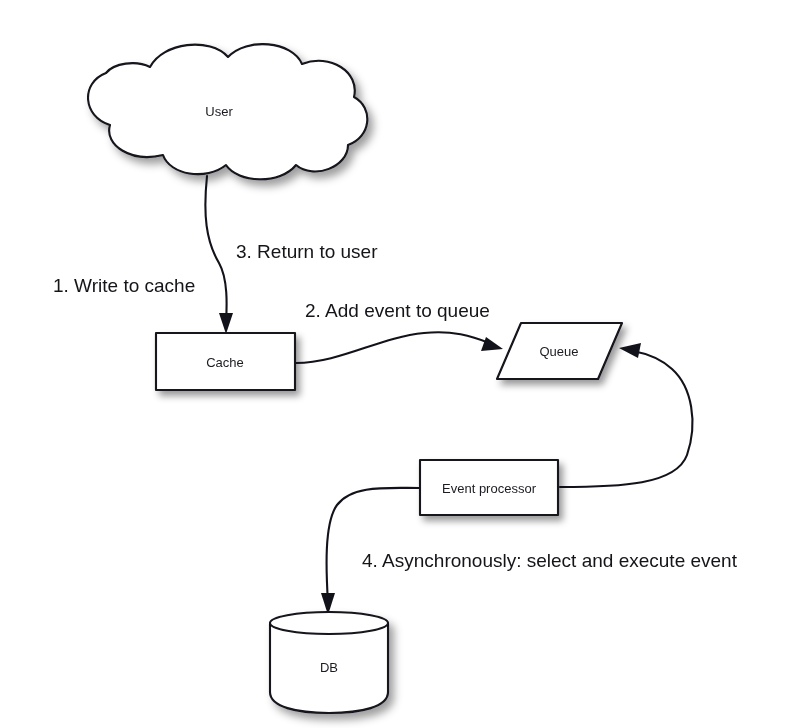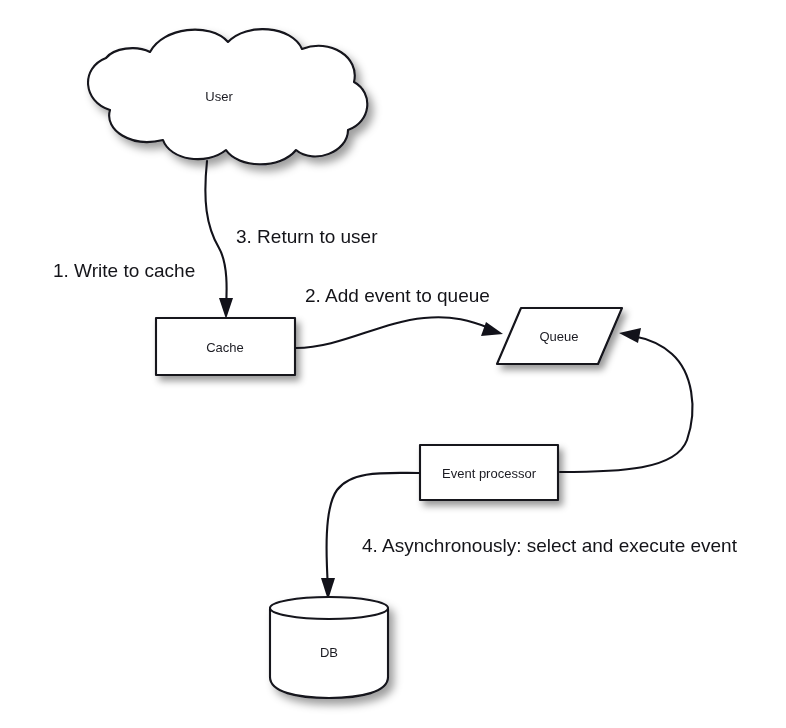--- a/index.html
+++ b/index.html
@@ -10,21 +10,21 @@
   }
   body {
     width: 786px;
     height: 728px;
     font-family: "Liberation Sans", sans-serif;
     position: relative;
     overflow: hidden;
   }
   #diagram-root {
     position: absolute;
-    top: 0;
+    top: 15px;
     left: 0;
     width: 786px;
     height: 592px;
   }
   svg#diagram-svg {
     position: absolute;
     top: 0;
     left: 0;
     width: 786px;
     height: 728px;

